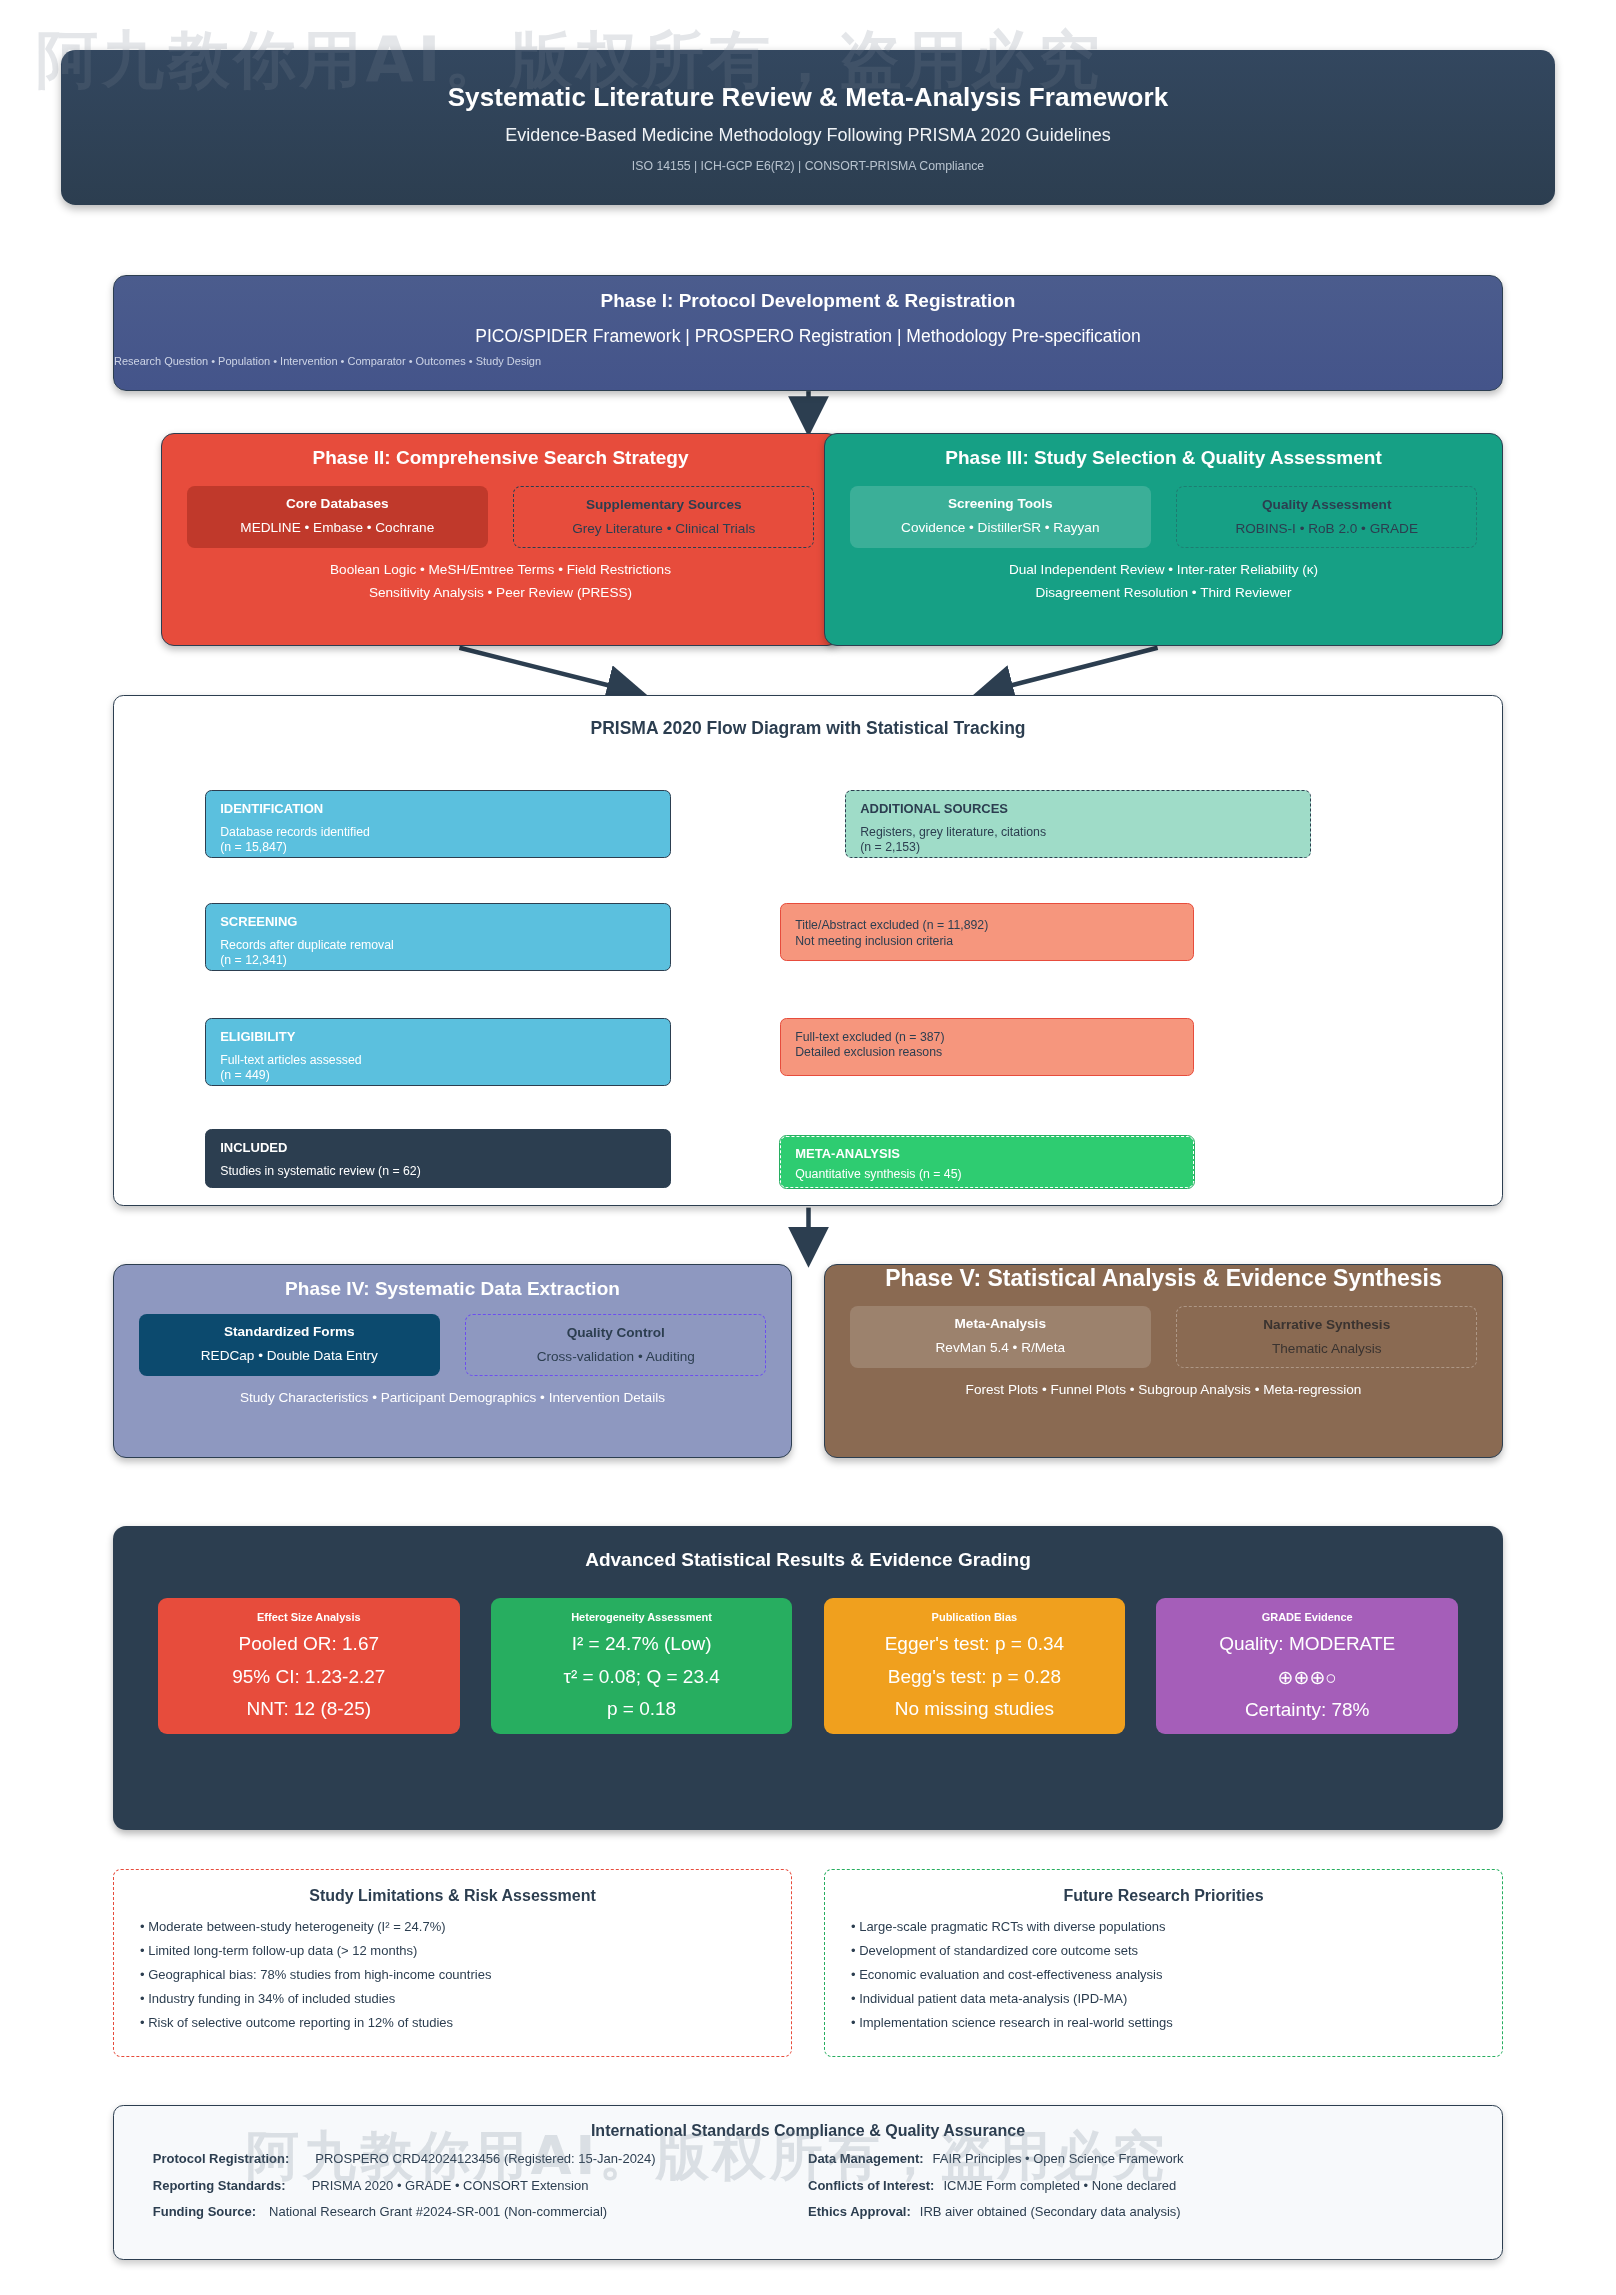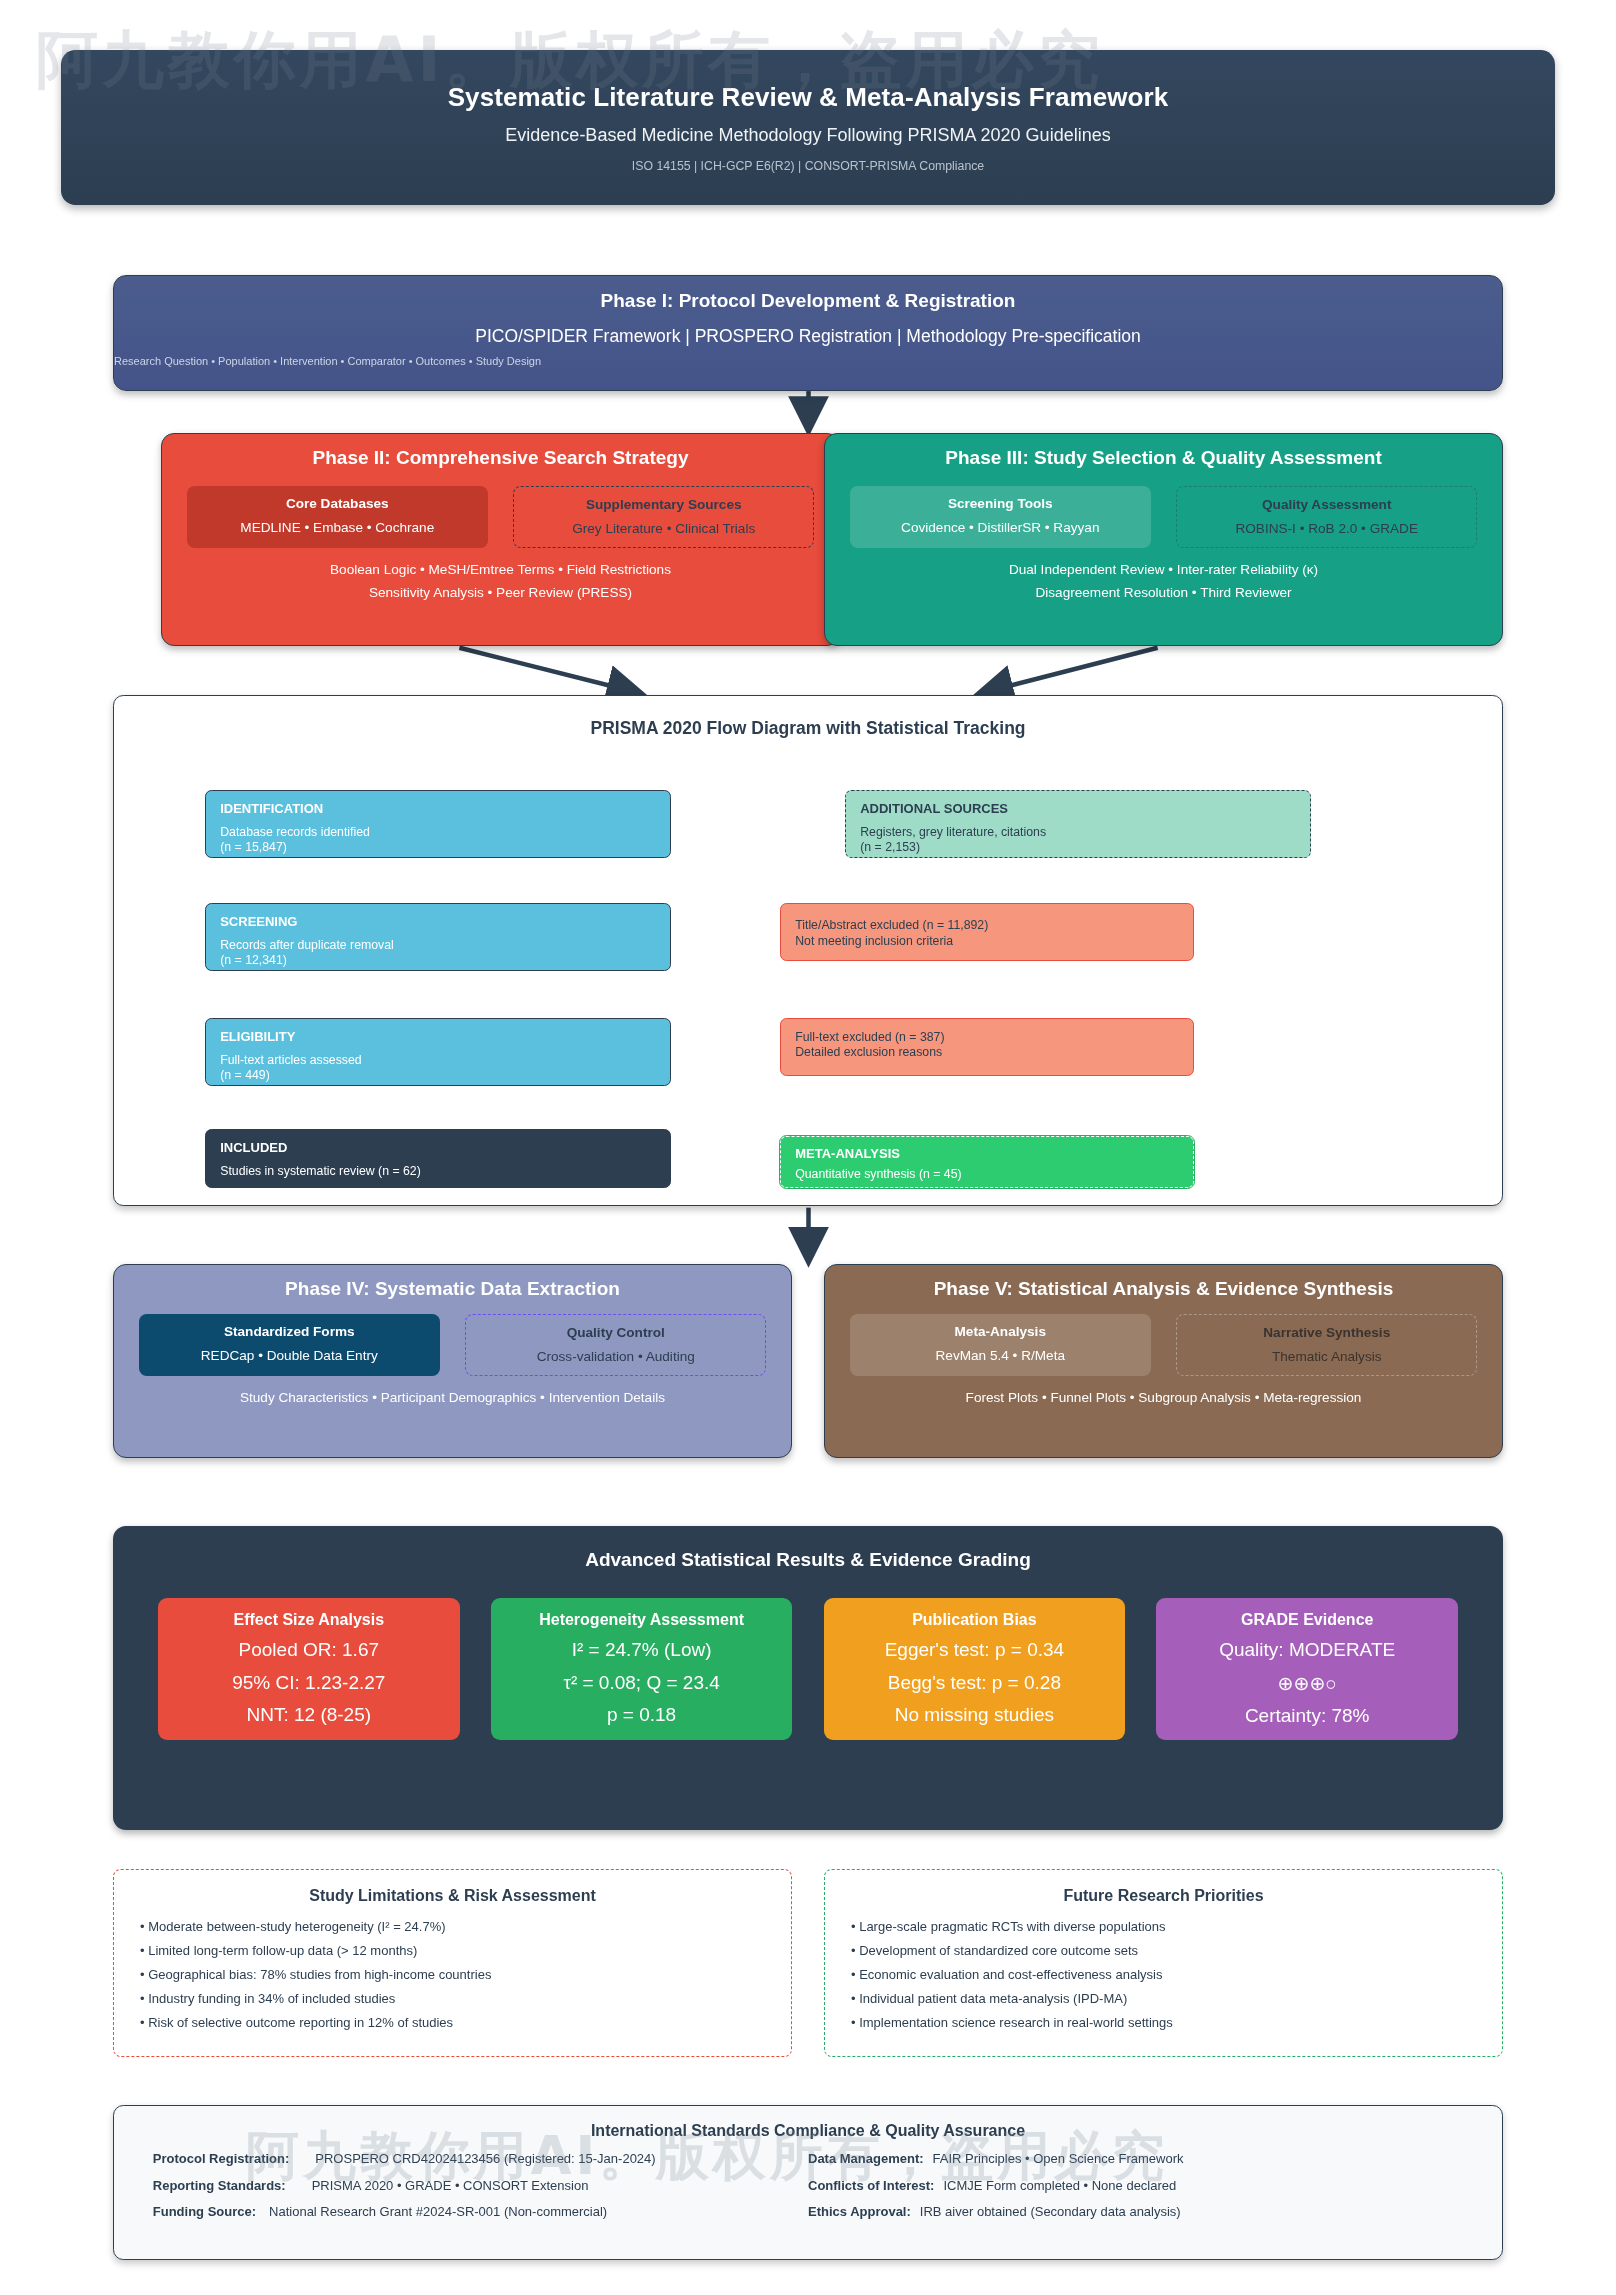--- a/index.html
+++ b/index.html
@@ -84,21 +84,21 @@
   
   #phase4 { left: 113px; top: 1264px; width: 679px; height: 194px; background:#8e98c0; }
   #phase4 .ptitle { font-size:19px; margin-top:13px; }
   #phase4 .subcards { margin: 14.2px 24.6px 0 24.6px; }
   #phase4 .sc-forms { background:#0c4a6e; color:#fff; }
   #phase4 .sc-qc { border:1.9px dashed #6c4ef0; color:#2c3e50; background:transparent; }
   #phase4 .footline { margin-top: 14.2px; }
 
   
   #phase5 { left: 824px; top: 1264px; width: 679px; height: 194px; background:#8a6a52; }
-  #phase5 .ptitle { font-size:19px; margin-top:13px; }
+  #phase5 .ptitle { font-size:23px; }
   #phase5 .subcards { margin: 14.2px 24.6px 0 24.6px; }
   #phase5 .sc-ma { background:rgba(255,255,255,0.16); color:#fff; }
   #phase5 .sc-ns { border:1.9px dashed rgba(255,255,255,0.30); color:#3a3330; background:transparent; }
   #phase5 .footline { margin-top: 14.2px; }
 
   
   #prisma {
     position:absolute; left:113px; top:695px; width:1390px; height:511px;
     background:#fff; border:1.9px solid #2c3e50; border-radius:10.3px;
     box-shadow: 0 3.2px 7.1px rgba(0,0,0,0.22); z-index: 10;
@@ -119,21 +119,21 @@
   #results {
     position:absolute; left:113px; top:1526px; width:1390px; height:304px;
     background:#2c3e50; border-radius:13px; box-shadow: 0 3.2px 7.8px rgba(0,0,0,0.28);
     z-index:10;
   }
   #results .rtitle { text-align:center; color:#fff; font-weight:700; font-size:19px; margin-top:23px; }
   .statrow { display:flex; justify-content:space-between; margin: 27px 45px 0 45px; }
   .statcard {
     width: 23.2%; border-radius: 9px; padding: 13px 6.5px; text-align:center; color:#fff;
   }
-  .statcard .st { font-weight:700; font-size:16px; }
+  .statcard .st { font-weight:700; font-size:11px; }
   .statcard .sl { font-size:19px; margin-top: 10.3px; }
   .sc-red { background:#e74c3c; }
   .sc-green { background:#27ae60; }
   .sc-orange { background:#f0a01e; }
   .sc-purple { background:#a55eb9; }
 
   
   .dashpanel { position:absolute; background:#fff; border-radius:7.8px; padding: 17px 26px; z-index:10; }
   #limits { left:113px; top:1869px; width:679px; height:188px; border:1.9px dashed #e74c3c; }
   #future { left:824px; top:1869px; width:679px; height:188px; border:1.9px dashed #27ae60; }

